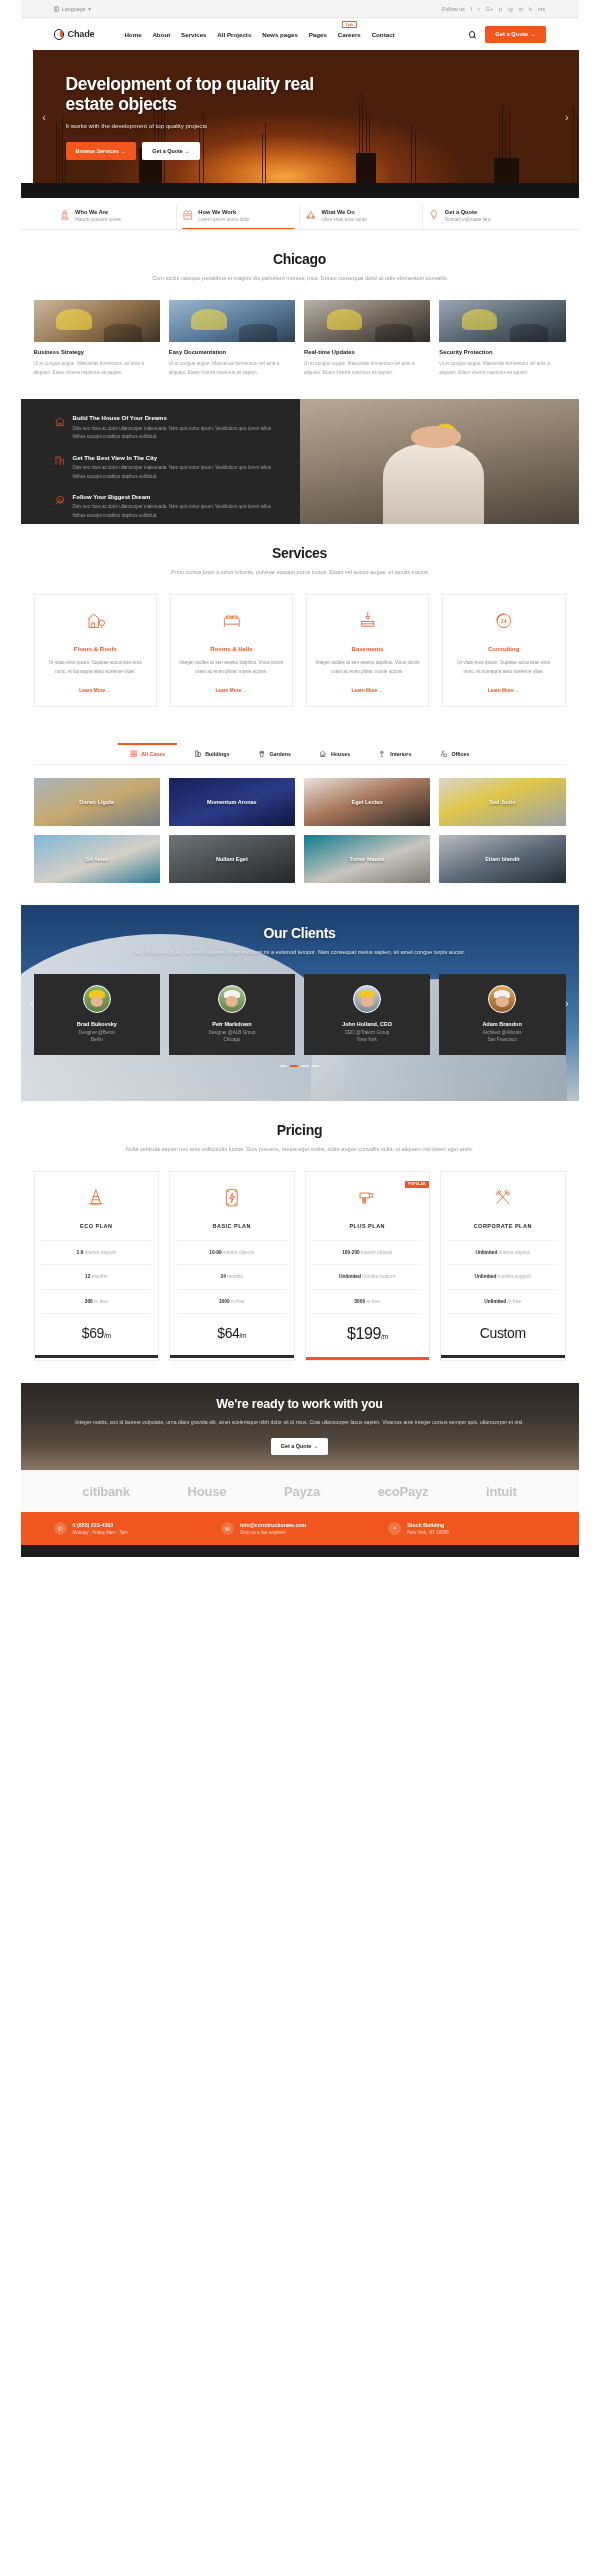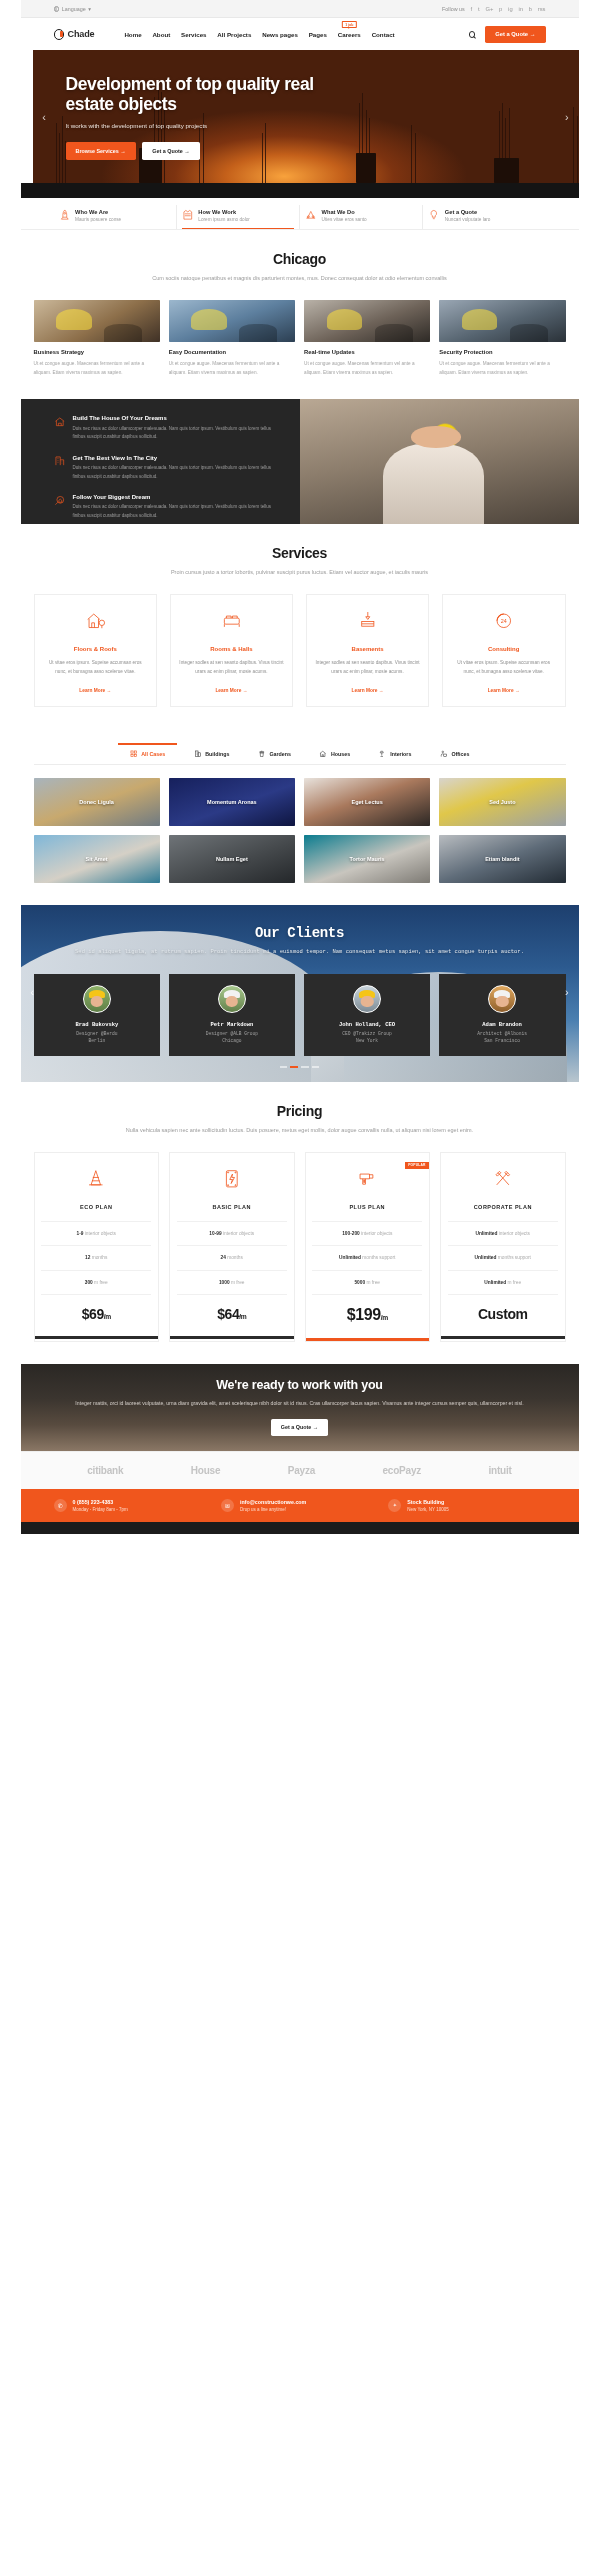--- a/index.html
+++ b/index.html
@@ -233,23 +233,22 @@
   .p2 { background: linear-gradient(160deg,#16205c 0%,#2b3a86 55%,#0e1540 100%); }
   .p3 { background: linear-gradient(160deg,#e8e2dc 0%,#a9795d 45%,#2c2724 100%); }
   .p4 { background: linear-gradient(160deg,#d8d4cd 0%,#e0c74a 40%,#9aa0a6 100%); }
   .p5 { background: linear-gradient(160deg,#7fb7d8 0%,#d5d0c6 55%,#2f7a94 100%); }
   .p6 { background: linear-gradient(160deg,#6f7478 0%,#45494c 55%,#24272a 100%); }
   .p7 { background: linear-gradient(160deg,#0b7c8f 0%,#c8c5be 55%,#7d7a74 100%); }
   .p8 { background: linear-gradient(160deg,#b8bcc0 0%,#5f6c79 50%,#222b34 100%); }
 
   
   .clients {
-    position: relative; padding: 20px 0 14px; overflow: hidden;
+    position: relative; padding: 20px 0 34px; overflow: hidden;
     background: linear-gradient(180deg,#1d3f6e 0%,#2c5a8f 35%,#4a7fb0 65%,#b9c6ce 100%);
-    font-family: Liberation Mono, monospace;
   }
   .clients:before {
     content:""; position:absolute; left:-8%; bottom:0; width:66%; height:85%;
     background: linear-gradient(120deg,#e9ecef,#b9c2c9);
     border-radius: 100% 100% 0 0 / 140% 140% 0 0; opacity: .92;
   }
   .clients:after {
     content:""; position:absolute; right:2%; bottom:0; width:46%; height:62%;
     background: linear-gradient(140deg,#dfe4e8,#9aa6af);
     border-radius: 100% 100% 0 0 / 150% 150% 0 0; opacity: .88;
@@ -302,41 +301,41 @@
   }
   .price-row {
     font-size: 4.8px; color: #aaaaaa; padding: 9.1px 0;
     border-top: 0.8px solid #f0f0f0;
   }
   .price-row b { color: #2b2b2b; }
   .price-amt {
     border-top: 0.8px solid #f0f0f0; padding: 11.6px 0 13.3px;
     font-size: 14px; font-weight: 800; color: #1b1b1b; letter-spacing: -0.4px;
   }
-  .price-amt span { font-size: 6.7px; font-weight: 700; }
+  .price-amt span { font-size: 6.7px; font-weight: 400; }
   .price-bar { height: 3.3px; background: #2b2b2b; margin: 0 -6.7px; }
   .price-bar.accent { background: #f0561d; }
 
   
   .cta {
     height: 87px; position: relative; overflow: hidden;
     background: linear-gradient(180deg,#2a2724 0%,#3b352f 40%,#584b3f 70%,#8a7765 100%);
     display: flex; flex-direction: column; align-items: center; justify-content: center;
     text-align: center; padding: 0 50px;
   }
   .cta h2 { font-size: 12.5px; color: #fff; font-weight: 800; letter-spacing: -0.2px; }
   .cta p { font-size: 5.2px; color: #d6d0cb; line-height: 1.9; margin-top: 6.7px; }
   .cta .hb { margin-top: 10px; }
 
   
   .brands {
     background: #fafafa; display: flex; align-items: center; justify-content: space-around;
     padding: 13.3px 33px; border-top: 0.8px solid #efefef;
   }
-  .brand { font-size: 10px; color: #c4c4c4; font-weight: 700; letter-spacing: -0.2px; }
+  .brand { font-size: 13px; color: #c4c4c4; font-weight: 700; letter-spacing: -0.2px; }
 
   
   .fcontact {
     background: #f0561d; display: flex; padding: 10px 33px; gap: 10px;
   }
   .fc-item { flex: 1; display: flex; gap: 5.8px; align-items: center; }
   .fc-ic {
     width: 13.3px; height: 13.3px; border-radius: 50%; background: rgba(255,255,255,.18);
     color: #fff; display: flex; align-items: center; justify-content: center;
     font-size: 5.8px; flex: none;

